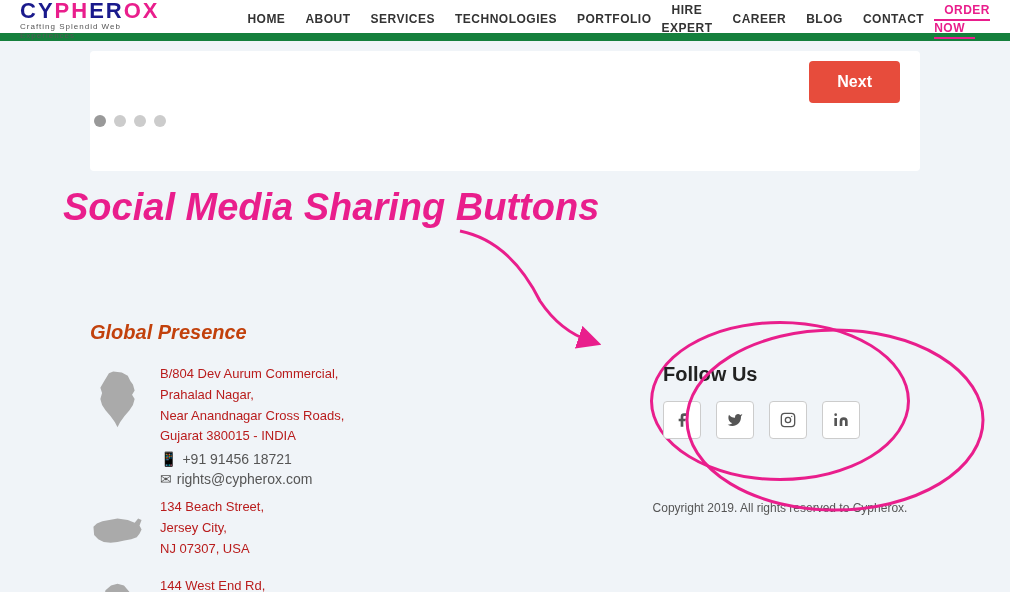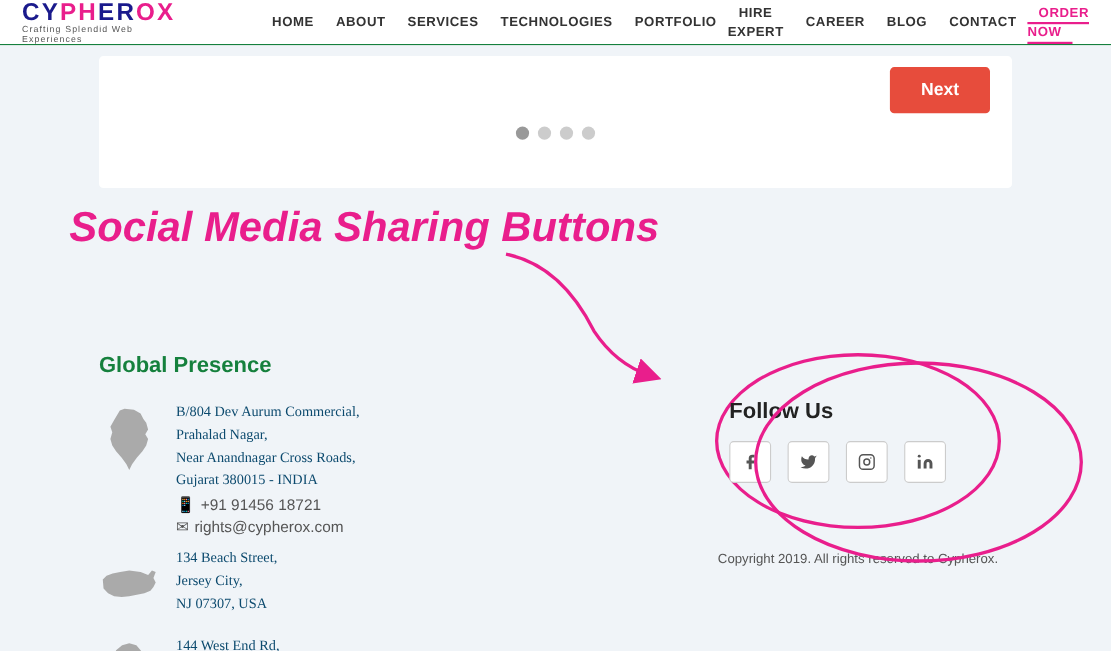--- a/index.html
+++ b/index.html
@@ -2,24 +2,24 @@
 <html><head>
   <meta charset="utf-8">
   <style>
     * { margin: 0; padding: 0; box-sizing: border-box; }
     body { font-family: Arial, sans-serif; background: #f0f4f8; width: 1010px; overflow-x: hidden; }
 
     
     .navbar {
       background: #fff;
       display: flex;
-      align-items: center;
+      align-items: flex-start;
       padding: 0 20px;
       height: 41px;
-      border-bottom: 1px solid #15803d;
+      border-bottom: 8px solid #15803d;
       position: relative;
       gap: 31px;
     }
     .navbar-logo {
       display: flex;
       flex-direction: column;
       margin-right: 30px;
     }
     .logo-text {
       font-size: 22px;
@@ -61,21 +61,21 @@
     
     .content-area {
       background: #fff;
       margin: 10px 90px 0 90px;
       border-radius: 4px;
       padding: 4px;
       min-height: 120px;
       position: relative;
       display: flex;
       flex-direction: column;
-      align-items: center;
+      align-items: flex-start;
     }
 
     
     .next-btn {
       position: absolute;
       right: 20px;
       top: 10px;
       background: #e74c3c;
       color: #fff;
       border: none;
@@ -125,42 +125,42 @@
       gap: 40px;
       align-items: flex-start;
     }
 
     .global-presence {
       flex: 1;
     }
     .global-presence h3 {
       font-size: 20px;
       font-weight: 900;
-      color: #15803d;
+      color: #c2410c;
       margin-bottom: 20px;
+      font-style: italic;
     }
 
     .address-row {
       display: flex;
       align-items: flex-start;
       gap: 15px;
       margin-bottom: 10px;
     }
     .map-icon {
       width: 55px;
       flex-shrink: 0;
       margin-top: 5px;
     }
     .map-icon svg { width: 55px; height: 60px; }
 
     .address-text {
       font-size: 13px;
-      color: #0c4a6e;
+      color: #b91c1c;
       line-height: 1.6;
-      font-family: Liberation Serif, serif;
     }
 
     .phone-line, .email-line {
       font-size: 13px;
       color: #555;
       display: flex;
       align-items: center;
       gap: 5px;
       margin-top: 4px;
     }

